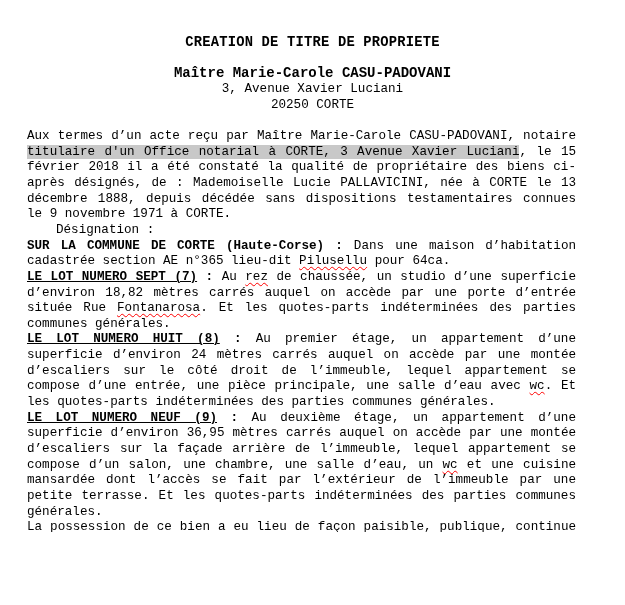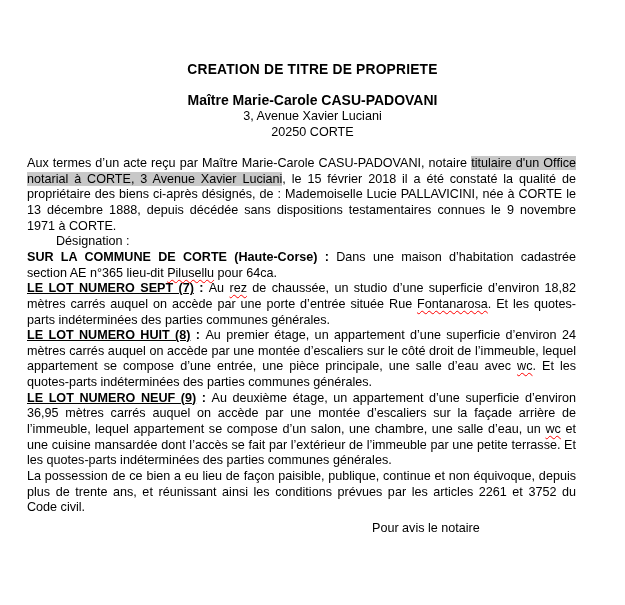--- a/index.html
+++ b/index.html
@@ -7,24 +7,24 @@
     padding: 0;
     background: var(--background, #ffffff);
   }
   .page {
     position: relative;
     width: 625px;
     height: 532px;
     box-sizing: border-box;
     background: var(--background, #ffffff);
     color: var(--text, #000000);
-    font-family: Liberation Sans, sans-serif;
+    font-family: Liberation Mono, monospace;
     font-size: 12.6px;
     line-height: 15.66px;
-    padding: 62px 49px 20px 27px;
+    padding: 35px 49px 20px 27px;
     overflow: hidden;
   }
   .header {
     text-align: center;
     
     margin-right: -22px;
   }
   .doc-title {
     font-weight: bold;
     font-size: 13.8px;

